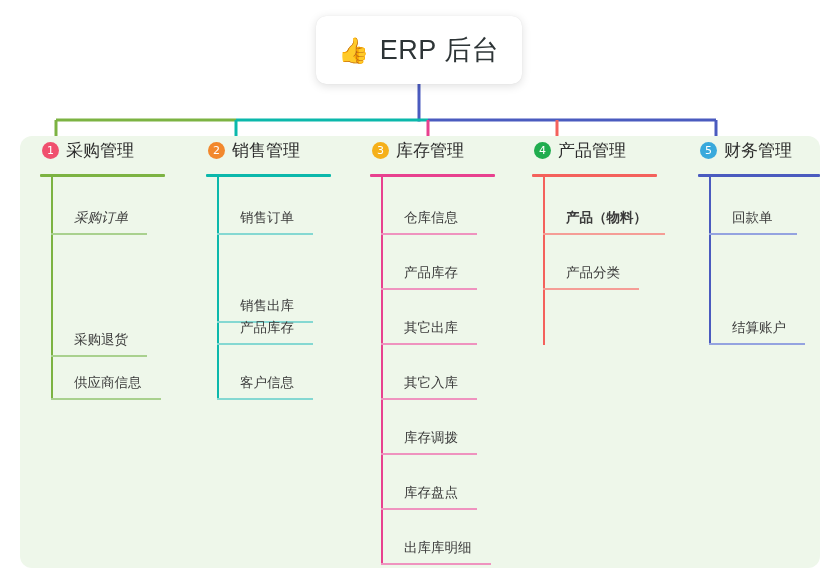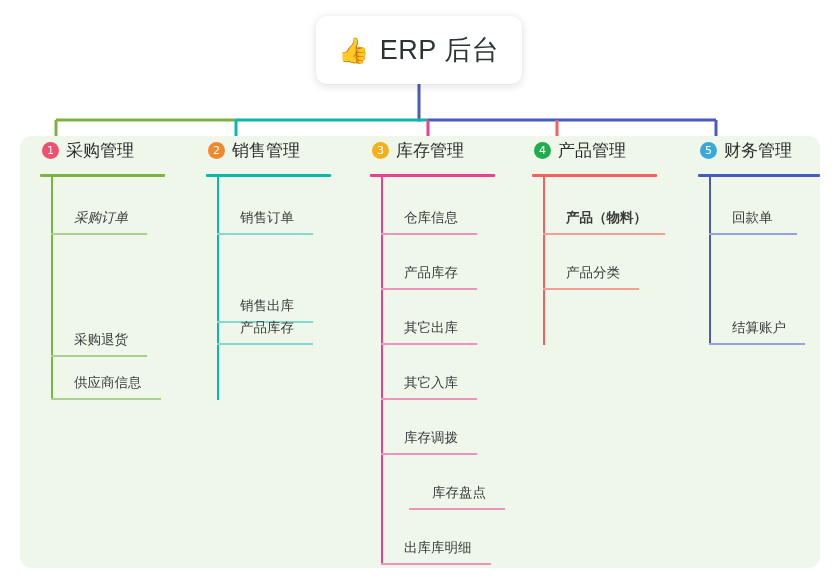--- a/index.html
+++ b/index.html
@@ -183,20 +183,24 @@
         <div class="leaf-rule" style="width: 96px; background: rgb(132, 216, 210);"></div>
       </div>
       <div class="leaf" style="top: 99px; width: 104px; margin-top: 33px;">
         <span class="leaf-label">销售出库</span>
         <div class="leaf-rule" style="width: 96px; background: rgb(132, 216, 210);"></div>
       </div>
       <div class="leaf" style="top: 154px; width: 104px;">
         <span class="leaf-label">产品库存</span>
         <div class="leaf-rule" style="width: 96px; background: rgb(132, 216, 210);"></div>
       </div>
+      <div class="leaf" style="top: 209px; width: 104px;">
+        <span class="leaf-label">客户信息</span>
+        <div class="leaf-rule" style="width: 96px; background: rgb(132, 216, 210);"></div>
+      </div>
     </div>
     <div class="column" style="left: 330px; width: 160px; height: 429px;">
       <div class="col-head">
         <span class="badge" style="background: rgb(245, 176, 26);">3</span>
         <span class="col-title">库存管理</span>
       </div>
       <div class="head-rule" style="width: 125px; background: rgb(232, 65, 143);"></div>
       <div class="spine" style="height: 391px; background: rgb(232, 65, 143);"></div>
       <div class="leaf" style="top: 44px; width: 104px;">
         <span class="leaf-label">仓库信息</span>
@@ -211,21 +215,21 @@
         <div class="leaf-rule" style="width: 96px; background: rgb(239, 147, 191);"></div>
       </div>
       <div class="leaf" style="top: 209px; width: 104px;">
         <span class="leaf-label">其它入库</span>
         <div class="leaf-rule" style="width: 96px; background: rgb(239, 147, 191);"></div>
       </div>
       <div class="leaf" style="top: 264px; width: 104px;">
         <span class="leaf-label">库存调拨</span>
         <div class="leaf-rule" style="width: 96px; background: rgb(239, 147, 191);"></div>
       </div>
-      <div class="leaf" style="top: 319px; width: 104px; margin-left: 28px;">
+      <div class="leaf" style="top: 319px; width: 104px;">
         <span class="leaf-label">库存盘点</span>
         <div class="leaf-rule" style="width: 96px; background: rgb(239, 147, 191);"></div>
       </div>
       <div class="leaf" style="top: 374px; width: 118px;">
         <span class="leaf-label">出库库明细</span>
         <div class="leaf-rule" style="width: 110px; background: rgb(239, 147, 191);"></div>
       </div>
     </div>
     <div class="column" style="left: 492px; width: 170px; height: 209px;">
       <div class="col-head">

